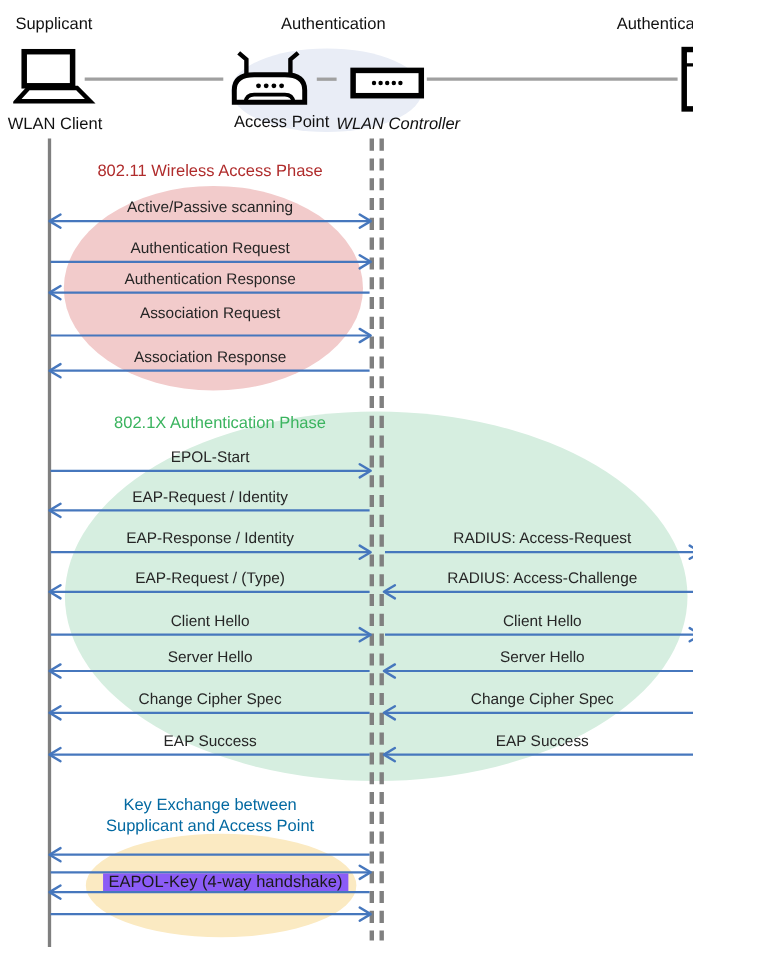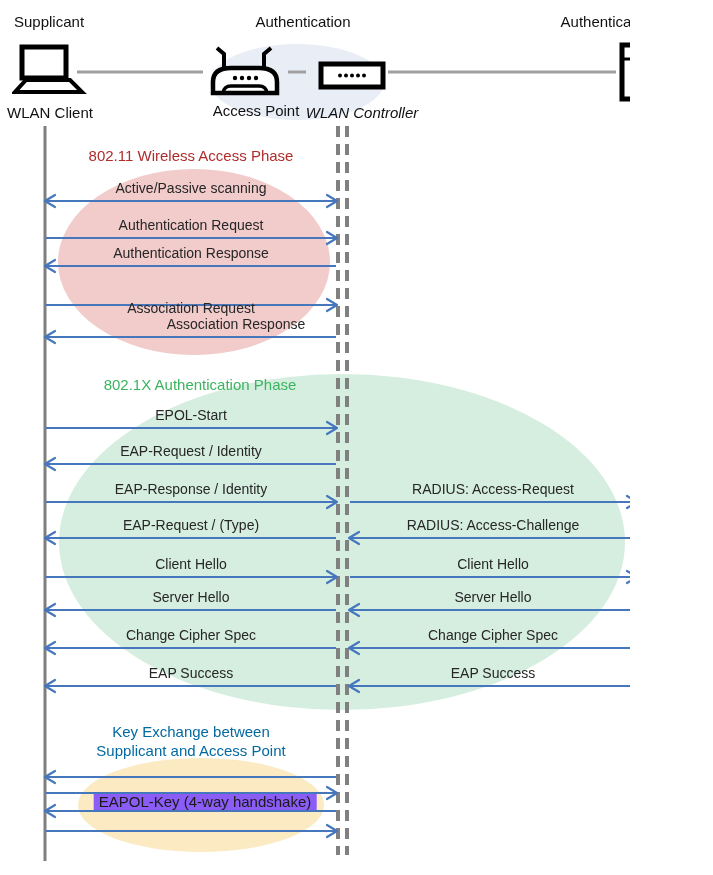--- a/index.html
+++ b/index.html
@@ -111,22 +111,22 @@
   </svg>
 
   <div class="hdr-label centered" style="left:50px;top:104px;">WLAN Client</div>
   <div class="hdr-label centered" style="left:243px;top:102px;margin-left:13px;">Access Point</div>
   <div class="hdr-label centered" style="left:362px;top:104px;font-style:italic;">WLAN Controller</div>
 
   <div id="labels">
       <div class="msg-label" style="left: 191px; top: 180px;">Active/Passive scanning</div>
       <div class="msg-label" style="left: 191px; top: 217px;">Authentication Request</div>
       <div class="msg-label" style="left: 191px; top: 245px;">Authentication Response</div>
-      <div class="msg-label" style="left: 191px; top: 300px;">Association Request</div>
-      <div class="msg-label" style="left: 191px; top: 316px; margin-left: 45px;">Association Response</div>
+      <div class="msg-label" style="left: 191px; top: 276px;">Association Request</div>
+      <div class="msg-label" style="left: 191px; top: 316px;">Association Response</div>
       <div class="msg-label" style="left: 191px; top: 407px;">EPOL-Start</div>
       <div class="msg-label" style="left: 191px; top: 443px;">EAP-Request / Identity</div>
       <div class="msg-label" style="left: 191px; top: 481px;">EAP-Response / Identity</div>
       <div class="msg-label" style="left: 493px; top: 481px;">RADIUS: Access-Request</div>
       <div class="msg-label" style="left: 191px; top: 517px;">EAP-Request / (Type)</div>
       <div class="msg-label" style="left: 493px; top: 517px;">RADIUS: Access-Challenge</div>
       <div class="msg-label" style="left: 191px; top: 556px;">Client Hello</div>
       <div class="msg-label" style="left: 493px; top: 556px;">Client Hello</div>
       <div class="msg-label" style="left: 191px; top: 589px;">Server Hello</div>
       <div class="msg-label" style="left: 493px; top: 589px;">Server Hello</div>

